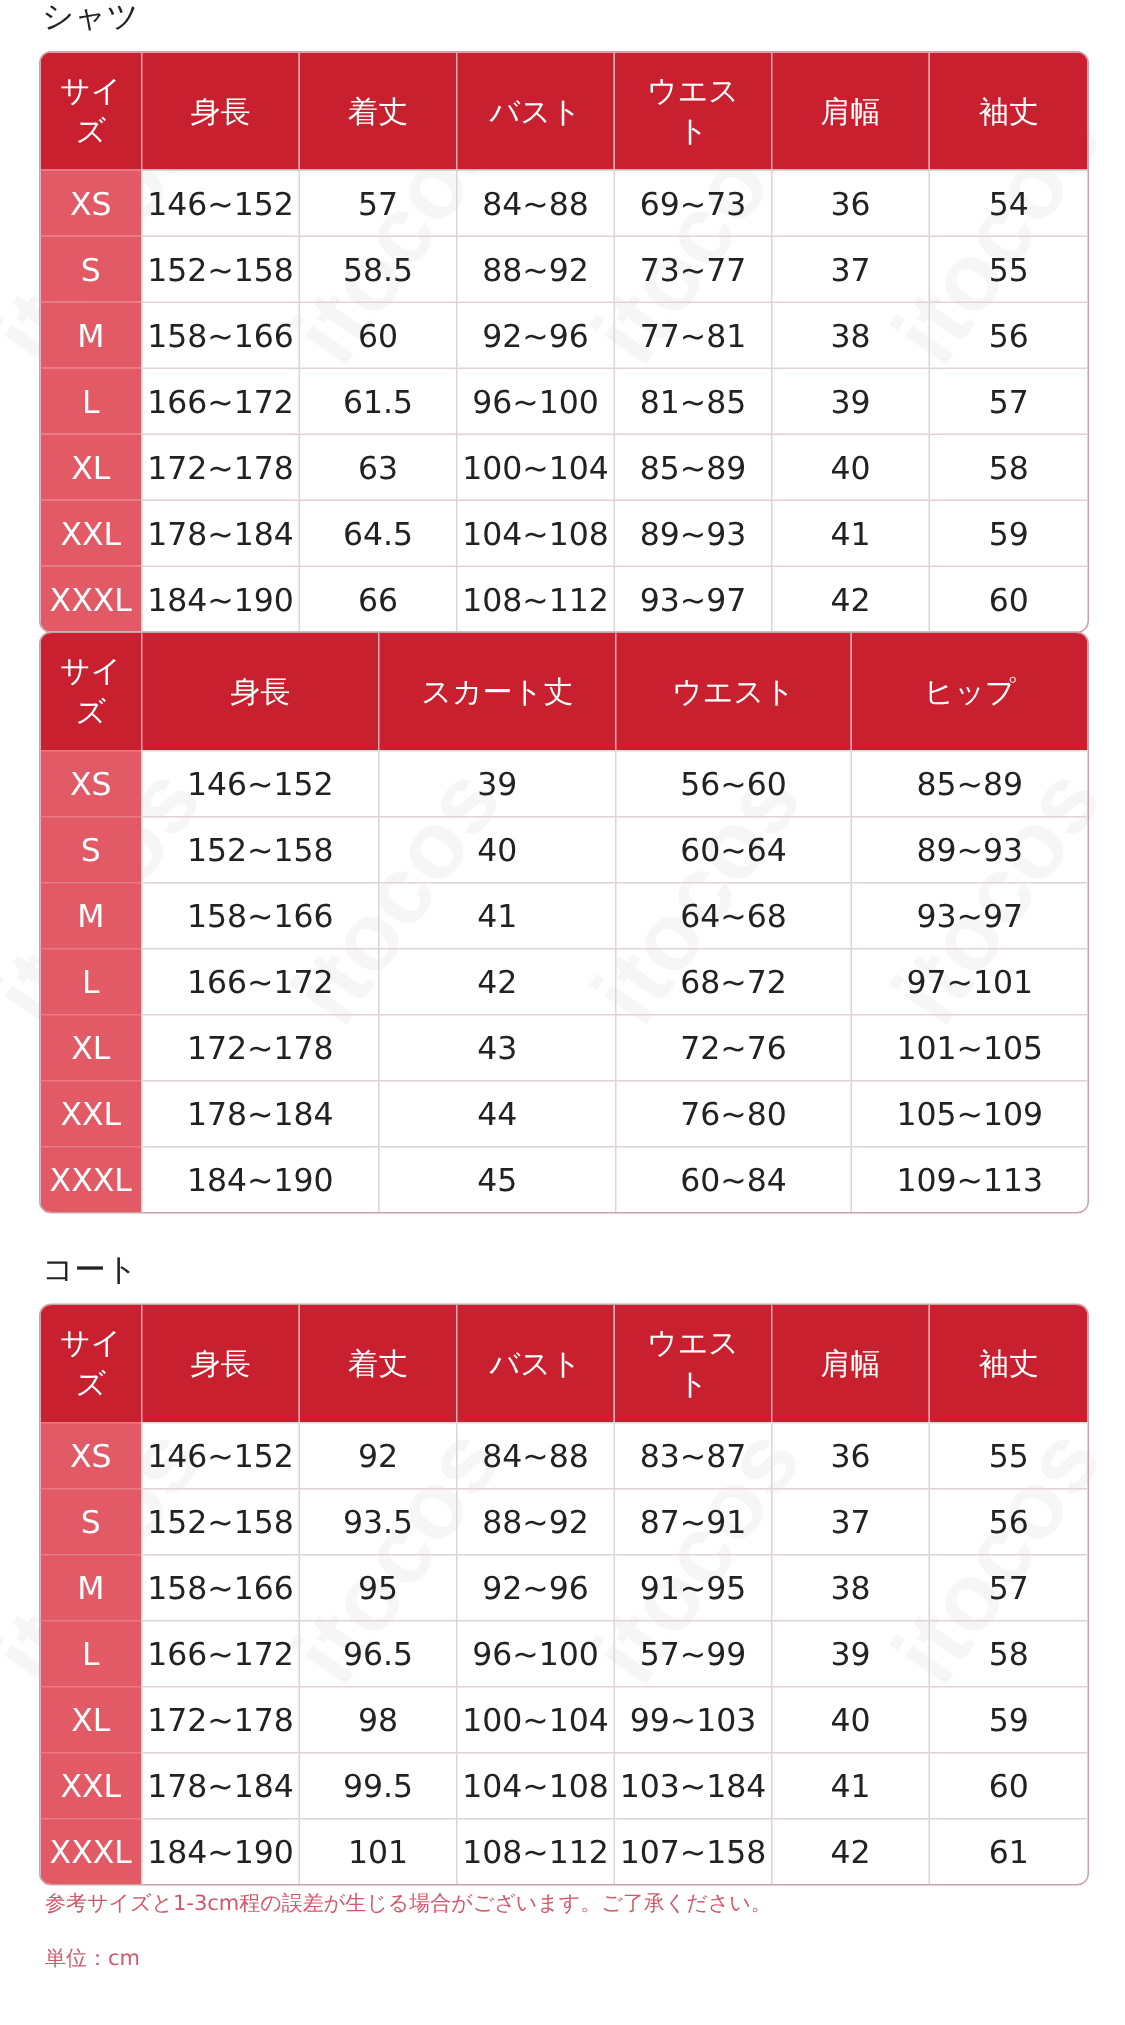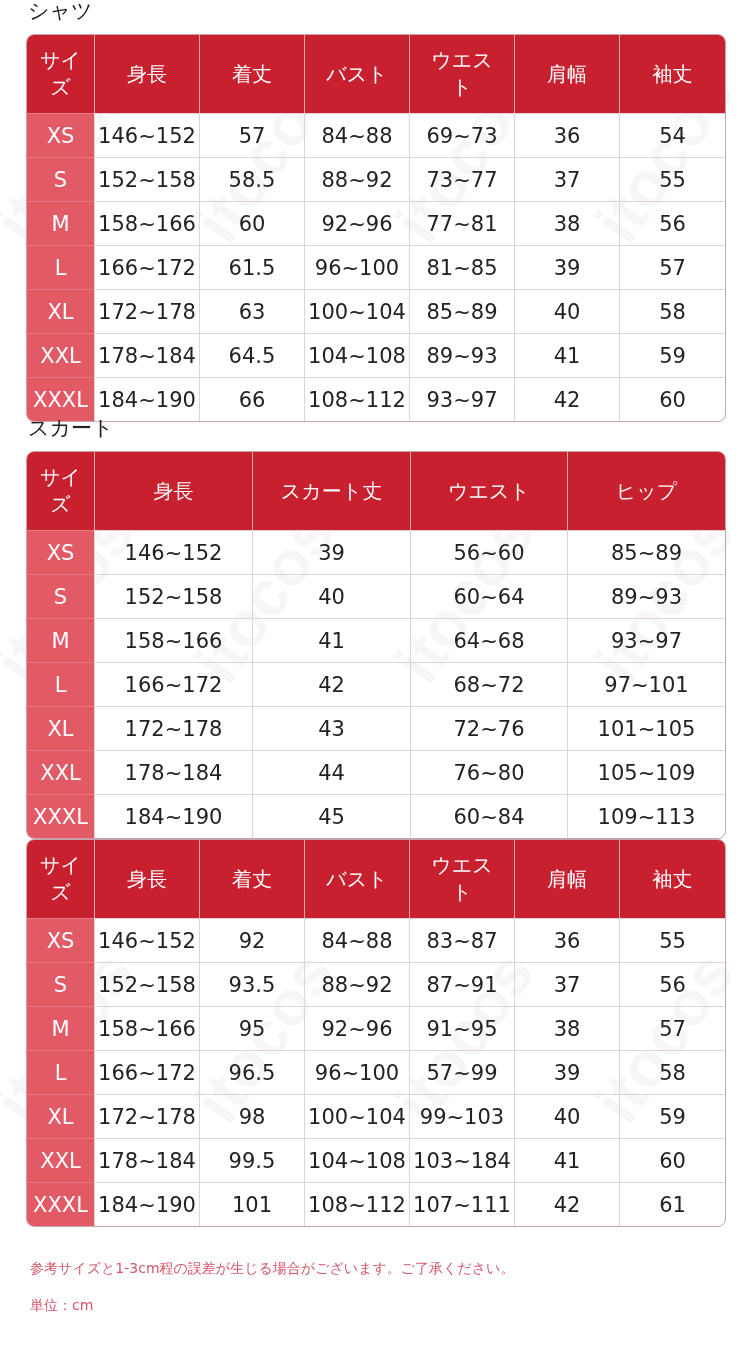--- a/index.html
+++ b/index.html
@@ -124,21 +124,20 @@
           <td>108~112</td>
           <td>93~97</td>
           <td>42</td>
           <td>60</td>
         </tr>
       </tbody>
   </table>
 </div>
 
 <div class="section" style="top:413px">
-  <div class="section-title">スカート</div>
   <div style="height:8px"></div>
   <table class="size">
     <colgroup>
         <col style="width:67px">
         <col style="width:158px">
         <col style="width:158px">
         <col style="width:157px">
         <col style="width:158px">
       </colgroup>
     <thead>
@@ -198,20 +197,21 @@
           <td>184~190</td>
           <td>45</td>
           <td>60~84</td>
           <td>109~113</td>
         </tr>
       </tbody>
   </table>
 </div>
 
 <div class="section" style="top:831px">
+  <div class="section-title">コート</div>
   <div style="height:8px"></div>
   <table class="size">
     <colgroup>
         <col style="width:67px">
         <col style="width:105px">
         <col style="width:105px">
         <col style="width:105px">
         <col style="width:105px">
         <col style="width:105px">
         <col style="width:106px">
@@ -280,21 +280,21 @@
           <td>104~108</td>
           <td>103~184</td>
           <td>41</td>
           <td>60</td>
         </tr>
         <tr>
           <td class="size-label">XXXL</td>
           <td>184~190</td>
           <td>101</td>
           <td>108~112</td>
-          <td>107~111</td>
+          <td>107~158</td>
           <td>42</td>
           <td>61</td>
         </tr>
       </tbody>
   </table>
 </div>
 
 <div class="note" style="top:1260px">参考サイズと1-3cm程の誤差が生じる場合がございます。ご了承ください。</div>
 <div class="note" style="top:1297px">単位：cm</div>
 

